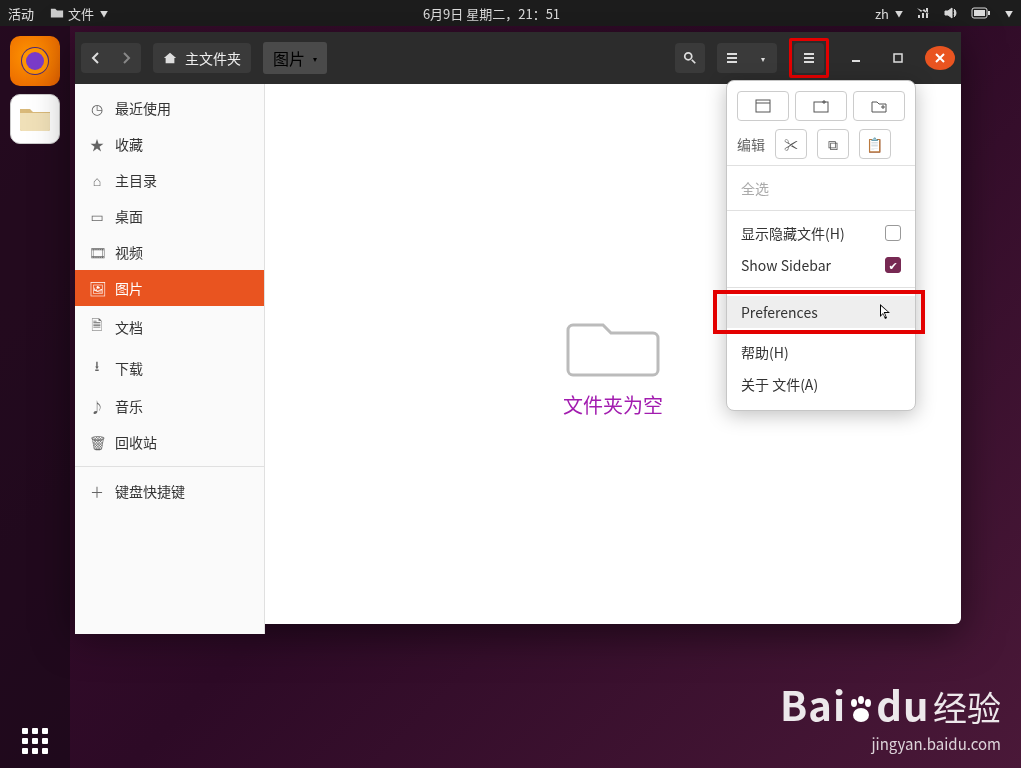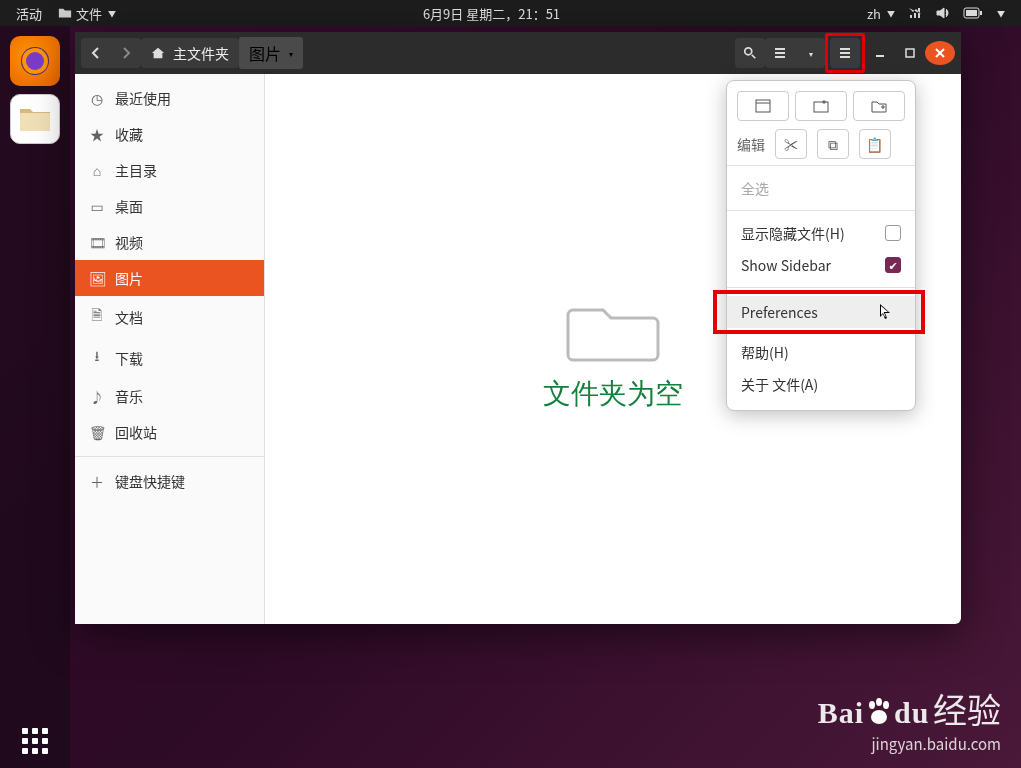--- a/index.html
+++ b/index.html
@@ -1,77 +1,77 @@
 <!DOCTYPE html>
 <html><head>
 <meta charset="utf-8">
 <style>
 * { margin: 0; padding: 0; box-sizing: border-box; font-family: "Noto Sans CJK SC", "Ubuntu", sans-serif; }
 body { width: 1021px; height: 768px; background: linear-gradient(135deg, #3a0d2e 0%, #2d0a26 50%, #4a1838 100%); overflow: hidden; position: relative; }
 
 
-.top-panel { height: 26px; background: #1d1d1d; display: flex; align-items: center; color: #e0e0e0; font-size: 13px; padding: 0 16px; }
+.top-panel { height: 26px; background: #1d1d1d; display: flex; align-items: center; color: #e0e0e0; font-size: 13px; padding: 0 8px; }
 .panel-left { display: flex; gap: 16px; align-items: center; }
 .panel-item { display: flex; align-items: center; gap: 4px; cursor: pointer; }
 .panel-center { flex: 1; display: flex; justify-content: center; }
 .panel-right { display: flex; gap: 12px; align-items: center; }
 .tri-down { font-size: 8px; margin-left: 2px; }
 
 
 .dock { position: absolute; left: 0; top: 26px; bottom: 0; width: 70px; background: rgba(20,10,20,0.55); display: flex; flex-direction: column; align-items: center; padding-top: 10px; gap: 8px; }
 .dock-item { width: 50px; height: 50px; border-radius: 10px; display: flex; align-items: center; justify-content: center; }
 .dock-firefox { background: radial-gradient(circle at 40% 40%, #ff9500, #e66000); }
 .dock-files { background: #fff; border: 1px solid #ccc; }
 .dock-bottom { position: absolute; bottom: 14px; left: 0; right: 0; display: flex; justify-content: center; }
 .grid-icon { display: grid; grid-template-columns: repeat(3, 6px); grid-template-rows: repeat(3, 6px); gap: 4px; }
 .grid-icon span { background: #fff; border-radius: 1px; }
 
 
 .fm-window { position: absolute; left: 75px; top: 32px; width: 886px; height: 592px; background: #fff; border-radius: 6px; overflow: visible; box-shadow: 0 10px 40px rgba(0,0,0,0.5); }
-.fm-titlebar { height: 42px; background: #2c2c2c; display: flex; align-items: center; padding: 0 6px; gap: 0; }
+.fm-titlebar { height: 52px; background: #2c2c2c; display: flex; align-items: center; padding: 0 6px; gap: 12px; }
 .tb-btn { height: 30px; min-width: 30px; border-radius: 4px; display: flex; align-items: center; justify-content: center; color: #ddd; background: transparent; border: none; }
 .tb-group { display: flex; background: #3a3a3a; border-radius: 4px; }
 .tb-group .tb-btn { background: transparent; }
 .tb-path { background: #3a3a3a; border-radius: 4px; height: 30px; display: flex; align-items: center; padding: 0 10px; gap: 8px; color: #eee; font-size: 14px; }
 .tb-path-seg { background: #4a4a4a; padding: 4px 10px; border-radius: 3px; display: flex; align-items: center; gap: 6px; }
 .tb-spacer { flex: 1; }
 .win-close { background: #e95420; border-radius: 50%; width: 24px; height: 24px; }
 .hamburger-highlight { border: 3px solid #e30000; padding: 2px; border-radius: 2px; }
 
 .fm-body { display: flex; height: calc(100% - 42px); }
 .fm-sidebar { width: 190px; background: #fafafa; border-right: 1px solid #e0e0e0; padding-top: 6px; }
 .sb-item { display: flex; align-items: center; gap: 10px; padding: 8px 14px; font-size: 14px; color: #333; cursor: pointer; }
 .sb-item.active { background: #e95420; color: #fff; }
 .sb-item .ico { width: 16px; text-align: center; opacity: 0.75; }
 .sb-item.active .ico { opacity: 1; }
 .sb-sep { height: 1px; background: #e0e0e0; margin: 6px 0; }
 
 .fm-content { flex: 1; display: flex; flex-direction: column; align-items: center; justify-content: center; color: #888; position: relative; }
 .empty-folder-icon { width: 100px; height: 80px; margin-bottom: 10px; }
-.empty-text { font-size: 28px; color: #15803d; font-family: Liberation Mono, monospace; }
+.empty-text { font-size: 20px; color: #a21caf; }
 
 
 .popover { position: absolute; top: 48px; right: 45px; width: 190px; background: #fff; border: 1px solid #c6c6c6; border-radius: 8px; box-shadow: 0 4px 20px rgba(0,0,0,0.25); padding: 10px; z-index: 50; }
 .popover::before { content: ""; position: absolute; top: -8px; right: 22px; border: 8px solid transparent; border-bottom-color: #fff; }
 .pop-row { display: flex; gap: 6px; margin-bottom: 8px; }
 .pop-iconbtn { flex: 1; height: 30px; border: 1px solid #ccc; border-radius: 4px; background: #fff; display: flex; align-items: center; justify-content: center; color: #555; font-size: 14px; }
 .pop-label-row { display: flex; align-items: center; gap: 10px; }
 .pop-label-row .lbl { font-size: 14px; color: #666; }
 .pop-sep { height: 1px; background: #e0e0e0; margin: 6px -10px; }
 .pop-item { font-size: 14px; color: #333; padding: 6px 4px; cursor: pointer; display: flex; justify-content: space-between; align-items: center; }
 .pop-item.disabled { color: #aaa; }
 .pop-check { width: 16px; height: 16px; border: 1px solid #999; border-radius: 3px; display: inline-flex; align-items: center; justify-content: center; }
 .pop-check.checked { background: #772953; border-color: #772953; color: #fff; font-size: 11px; }
 .pop-item.highlighted { background: #eee; position: relative; margin: 8px -10px; padding: 6px 14px;}
 .pref-box { border: 4px solid #e30000; position: absolute; left: -14px; right: -10px; top: -6px; bottom: -6px; pointer-events:none;}
 .cursor-ptr { position: absolute; right: 22px; top: 50%; transform: translateY(-50%); }
 
 
 .watermark { position: absolute; right: 20px; bottom: 14px; color: rgba(255,255,255,0.9); text-align: right; font-family: Arial, sans-serif; }
-.watermark .big { font-size: 30px; font-weight: bold; letter-spacing: 1px; font-family: Liberation Serif, serif; }
+.watermark .big { font-size: 40px; font-weight: bold; letter-spacing: 1px; }
 .watermark .cn { font-size: 34px; }
 .watermark .small { font-size: 15px; opacity: 0.9; }
 
 svg { display: block; }
 </style>
 </head>
 <body>
 
 <div class="top-panel">
   <div class="panel-left">

